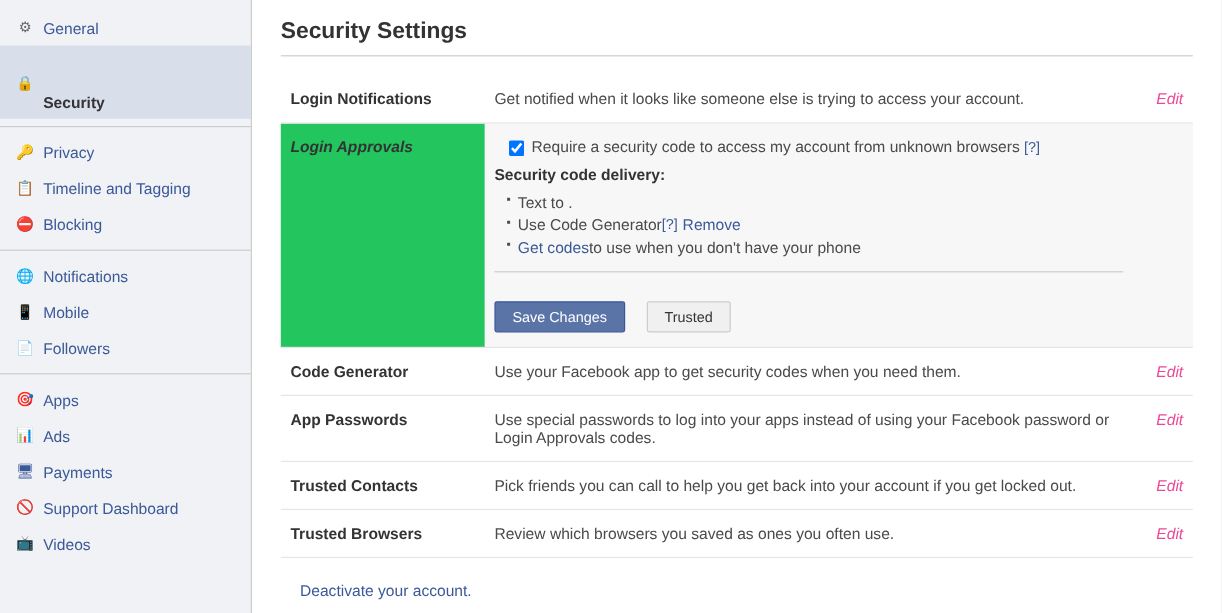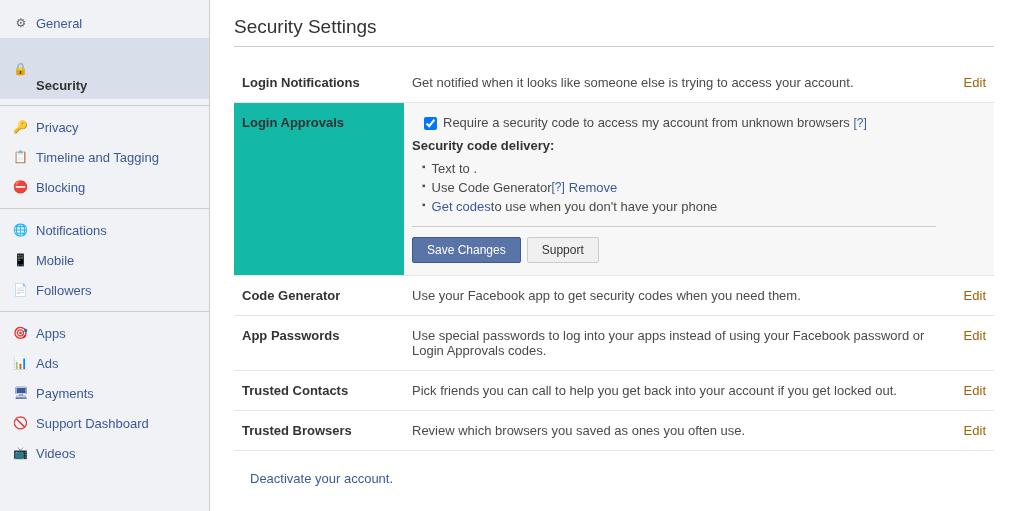--- a/index.html
+++ b/index.html
@@ -62,21 +62,21 @@
       color: #333;
     }
     .main-content {
       flex: 1;
       background: #fff;
       padding: 16px 24px;
       overflow-y: auto;
     }
     .page-title {
       font-size: 19px;
-      font-weight: normal;
+      font-weight: bold;
       color: #333;
       margin-bottom: 16px;
       border-bottom: 1px solid #ccc;
       padding-bottom: 8px;
     }
     .settings-table {
       width: 100%;
       border-collapse: collapse;
     }
     .settings-row {
@@ -94,23 +94,24 @@
     }
     .settings-description {
       color: #4a4a4a;
       flex: 1;
     }
     .settings-edit {
       text-align: right;
       width: 50px;
     }
     .edit-link {
-      color: #a16207;
-      text-decoration: none;
-      cursor: pointer;
+      color: #ec4899;
+      text-decoration: none;
+      cursor: pointer;
+      font-style: italic;
     }
     .login-approvals-box {
       background: #f7f7f7;
     }
     .login-approvals-box td {
       background: #f7f7f7;
     }
     .checkbox-row {
       display: flex;
       align-items: flex-start;
@@ -154,23 +155,23 @@
       cursor: pointer;
     }
     .question-mark {
       color: #3b5998;
       text-decoration: none;
       cursor: pointer;
       font-size: 12px;
     }
     .action-buttons {
       display: flex;
-      gap: 6px;
+      gap: 18px;
       border-top: 1px solid #ccc;
-      padding-top: 10px;
+      padding-top: 24px;
       margin-top: 4px;
     }
     .btn-save {
       background: #5b74a8;
       color: #fff;
       border: 1px solid #3b5998;
       padding: 5px 14px;
       font-size: 12px;
       cursor: pointer;
       border-radius: 2px;
@@ -275,21 +276,21 @@
 
         <tr class="settings-row">
           <td class="settings-label">Login Notifications</td>
           <td class="settings-description">Get notified when it looks like someone else is trying to access your account.</td>
           <td class="settings-edit">
             <a class="edit-link" href="#">Edit</a>
           </td>
         </tr>
 
         <tr class="settings-row login-approvals-box">
-          <td class="settings-label" style="background:#14b8a6;">Login Approvals</td>
+          <td class="settings-label" style="background:#22c55e;font-style:italic;">Login Approvals</td>
           <td class="settings-description" style="background:#f7f7f7;">
             <div class="checkbox-row">
               <input type="checkbox" checked="" style="">
               <span>
                 <span>Require a security code to access my account from unknown browsers</span>
                 <a href="#" class="question-mark link-blue"> [?]</a>
               </span>
             </div>
             <div class="security-code-delivery">Security code delivery:</div>
             <ul class="delivery-list">
@@ -301,21 +302,21 @@
                 <a href="#" class="question-mark link-blue"> [?]</a>
                 <a href="#" class="remove-link"> Remove</a>
               </li>
               <li>
                 <a href="#" class="get-codes-link">Get codes</a>
                 <span> to use when you don't have your phone</span>
               </li>
             </ul>
             <div class="action-buttons">
               <button class="btn-save">Save Changes</button>
-              <button class="btn-cancel">Support</button>
+              <button class="btn-cancel">Trusted</button>
             </div>
           </td>
           <td style="background:#f7f7f7;"></td>
         </tr>
 
         <tr class="settings-row">
           <td class="settings-label">Code Generator</td>
           <td class="settings-description">Use your Facebook app to get security codes when you need them.</td>
           <td class="settings-edit">
             <a class="edit-link" href="#">Edit</a>

